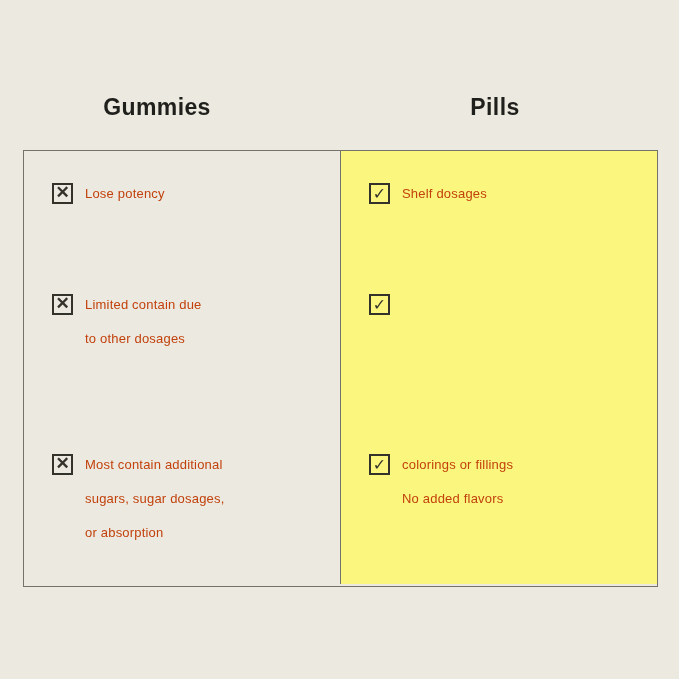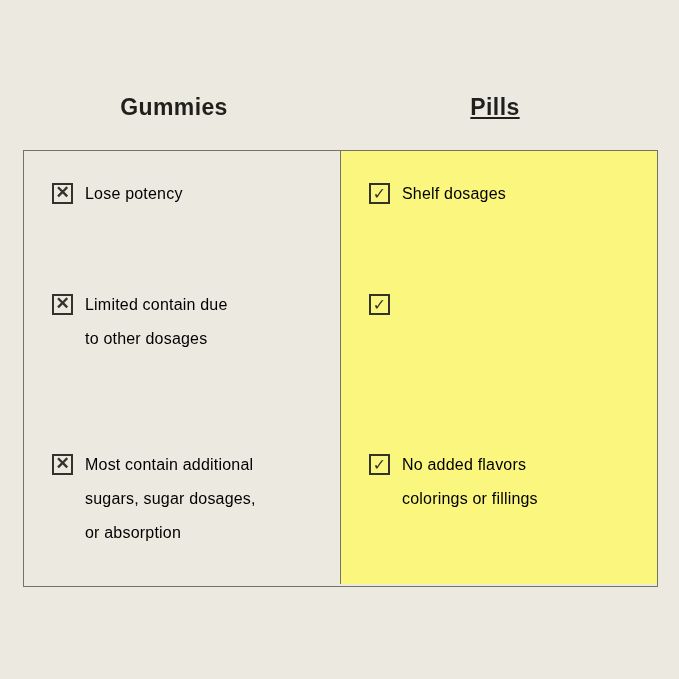--- a/index.html
+++ b/index.html
@@ -18,22 +18,22 @@
   .col-title {
     position: absolute;
     top: 94px;
     transform: translateX(-50%);
     font-size: 23px;
     font-weight: bold;
     letter-spacing: 0.4px;
     color: #1F1F1C;
     white-space: nowrap;
   }
-  .col-title.gummies { left: 174px; }
-  .col-title.pills   { left: 495px; text-decoration: underline; }
+  .col-title.gummies { left: 157px; }
+  .col-title.pills   { left: 495px; }
 
   .comparison-table {
     position: absolute;
     left: 23px;
     top: 150px;
     width: 633px;
     height: 435px;
     border: 1px solid #73736A;
     display: grid;
     grid-template-columns: 316px 1fr;
@@ -62,21 +62,21 @@
     margin-right: 12px;
   }
   .checkbox .glyph {
     font-size: 16px;
     line-height: 1;
     color: #33332C;
     transform: translateY(-0.5px);
   }
   .checkbox.x .glyph { font-size: 17px; font-weight: bold; transform: translateY(-1px); }
 
-  .lines { color: #000000; font-size: 16px; line-height: 34px; letter-spacing: 0.2px; }
+  .lines { color: #c2410c; font-size: 13px; line-height: 34px; letter-spacing: 0.2px; }
   .line  { white-space: nowrap; }
 </style>
 </head>
 <body>
 
 <div class="canvas">
 
   <div class="col-title gummies">Gummies</div>
   <div class="col-title pills">Pills</div>
 
@@ -122,19 +122,19 @@
         <div class="line">Most contain additional</div>
         <div class="line">sugars, sugar dosages,</div>
         <div class="line">or absorption</div>
       </div>
     </div>
     <div class="cell right row3">
       <span class="checkbox check">
           <span class="glyph">✓</span>
         </span>
       <div class="lines">
+        <div class="line">colorings or fillings</div>
         <div class="line">No added flavors</div>
-        <div class="line">colorings or fillings</div>
       </div>
     </div>
 
   </div>
 </div>
 
 </body></html>

